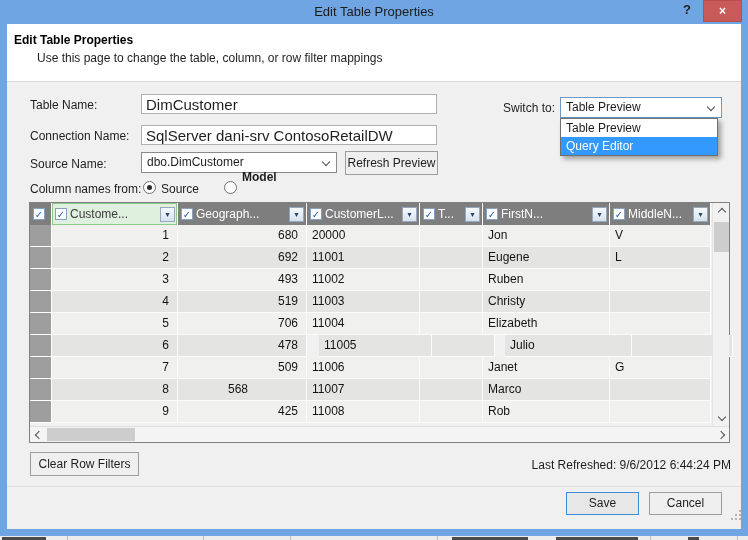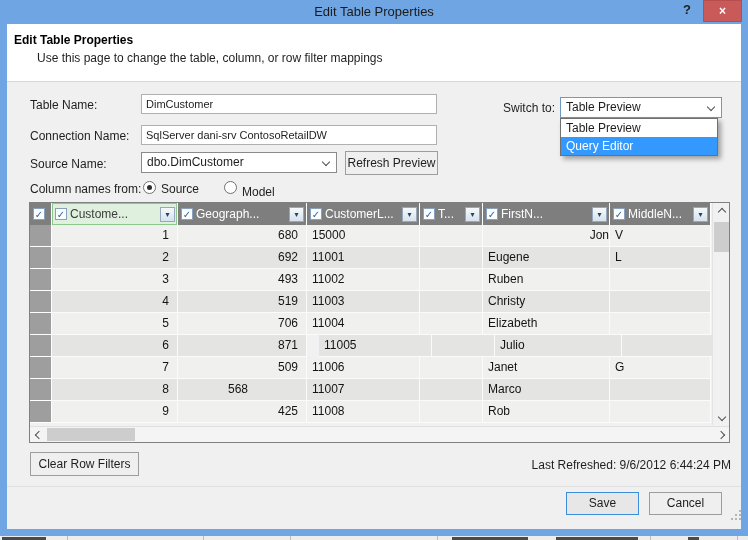--- a/index.html
+++ b/index.html
@@ -11,21 +11,21 @@
   .titlebar-title { position:absolute; top:4px; left:0; width:100%; text-align:center; font-size:13px; color:#1b1b1b; }
   .help-btn { position:absolute; top:2px; left:678px; width:18px; height:18px; font-weight:bold; font-size:13px; color:#222; text-align:center; cursor:pointer; }
   .close-btn { position:absolute; left:703px; top:0; width:39px; height:22px; background:#c95a5a; border:1px solid #b84d4d; color:#fff; text-align:center; line-height:20px; font-size:12px; font-weight:bold; cursor:pointer; }
 
   .panel { position:absolute; left:7px; top:24px; width:734px; height:505px; background:#f0f0f0; }
   .panel-top { position:absolute; left:0; top:0; width:734px; height:58px; background:#ffffff; border-bottom:1px solid #d8d8d8; }
   .h-title { position:absolute; left:7px; top:9px; font-weight:bold; color:#000; }
   .h-sub { position:absolute; left:30px; top:27px; color:#1e1e1e; }
 
   .lbl { position:absolute; white-space:nowrap; }
-  .tbox { position:absolute; background:#fff; border:1px solid #b0b0b0; font-family:"Liberation Sans",sans-serif; font-size:11px; color:#1e1e1e; padding:0 4px; }
+  .tbox { position:absolute; background:#fff; border:1px solid #b0b0b0; font-family:"Liberation Sans",sans-serif; font-size:15px; color:#1e1e1e; padding:0 4px; }
   input.tbox { outline:none; }
 
   .combo { position:absolute; background:#fff; border:1px solid #8a8a8a; line-height:19px; padding-left:5px; cursor:pointer; }
   .combo.focused { border-color:#6d99c4; }
   .chev { display:inline-block; width:6px; height:6px; border-right:1.5px solid #505050; border-bottom:1.5px solid #505050; }
   .chev.down { transform:rotate(45deg); }
   .chev.up { transform:rotate(-135deg); }
   .chev.left { transform:rotate(135deg); }
   .chev.right { transform:rotate(-45deg); }
   .combo .chev { position:absolute; right:7px; top:6px; }
@@ -94,21 +94,21 @@
     <div class="combo" style="left:134px; top:128px; width:196px; height:21px;">
       <span>dbo.DimCustomer</span>
       <span class="chev down"></span>
     </div>
     <div class="btn" style="left:338px; top:127px; width:93px; height:24px; line-height:22px;">Refresh Preview</div>
 
     <div class="lbl" style="left:23px; top:158px;">Column names from:</div>
     <div class="radio checked" style="left:136px; top:157px;"></div>
     <div class="lbl" style="left:154px; top:158px;">Source</div>
     <div class="radio" style="left:217px; top:157px;"></div>
-    <div class="lbl" style="left:235px; top:161px;">Model</div>
+    <div class="lbl" style="left:235px; top:146px;font-weight:bold;">Model</div>
 
     <div class="lbl" style="left:496px; top:77px;">Switch to:</div>
     <div class="combo focused" style="left:553px; top:73px; width:162px; height:21px;">
       <span>Table Preview</span>
       <span class="chev down"></span>
     </div>
     <div class="ddlist">
       <div class="dditem">Table Preview</div>
       <div class="dditem hl">Query Editor</div>
     </div>
@@ -147,23 +147,23 @@
             <span class="cbx">✓</span>
             <span class="hlabel">MiddleN...</span>
             <span class="fbtn">▾</span>
           </div>
         </div>
       <div id="gbody">
           <div class="grow" style="top: 22px;">
             <div class="rowhdr"></div>
             <div class="gcell" style="width: 126px; text-align: right; padding: 0px 8px 0px 0px;">1</div>
             <div class="gcell" style="width: 129px; text-align: right; padding: 0px 8px 0px 0px;">680</div>
-            <div class="gcell" style="width: 113px; text-align: left; padding: 0px 0px 0px 5px;">15000</div>
-            <div class="gcell" style="width: 63px; text-align: left; padding: 0px 0px 0px 5px;"></div>
-            <div class="gcell" style="width: 127px; text-align: right; padding: 0px 0px 12px 5px;">Jon</div>
+            <div class="gcell" style="width: 113px; text-align: left; padding: 0px 0px 0px 5px;">20000</div>
+            <div class="gcell" style="width: 63px; text-align: left; padding: 0px 0px 0px 5px;"></div>
+            <div class="gcell" style="width: 127px; text-align: left; padding: 0px 0px 12px 5px;">Jon</div>
             <div class="gcell" style="width: 101px; text-align: left; padding: 0px 0px 0px 5px;">V</div>
           </div>
           <div class="grow alt" style="top: 44px;">
             <div class="rowhdr"></div>
             <div class="gcell" style="width: 126px; text-align: right; padding: 0px 8px 0px 0px;">2</div>
             <div class="gcell" style="width: 129px; text-align: right; padding: 0px 8px 0px 0px;">692</div>
             <div class="gcell" style="width: 113px; text-align: left; padding: 0px 0px 0px 5px;">11001</div>
             <div class="gcell" style="width: 63px; text-align: left; padding: 0px 0px 0px 5px;"></div>
             <div class="gcell" style="width: 127px; text-align: left; padding: 0px 0px 0px 5px;">Eugene</div>
             <div class="gcell" style="width: 101px; text-align: left; padding: 0px 0px 0px 5px;">L</div>
@@ -191,24 +191,24 @@
             <div class="gcell" style="width: 126px; text-align: right; padding: 0px 8px 0px 0px;">5</div>
             <div class="gcell" style="width: 129px; text-align: right; padding: 0px 8px 0px 0px;">706</div>
             <div class="gcell" style="width: 113px; text-align: left; padding: 0px 0px 0px 5px;">11004</div>
             <div class="gcell" style="width: 63px; text-align: left; padding: 0px 0px 0px 5px;"></div>
             <div class="gcell" style="width: 127px; text-align: left; padding: 0px 0px 0px 5px;">Elizabeth</div>
             <div class="gcell" style="width: 101px; text-align: left; padding: 0px 0px 0px 5px;"></div>
           </div>
           <div class="grow alt" style="top: 132px;">
             <div class="rowhdr"></div>
             <div class="gcell" style="width: 126px; text-align: right; padding: 0px 8px 0px 0px;">6</div>
-            <div class="gcell" style="width: 129px; text-align: right; padding: 0px 8px 0px 0px;">871</div>
+            <div class="gcell" style="width: 129px; text-align: right; padding: 0px 8px 0px 0px;">478</div>
             <div class="gcell" style="width: 113px; text-align: left; padding: 0px 0px 0px 5px; margin-left: 12px;">11005</div>
             <div class="gcell" style="width: 63px; text-align: left; padding: 0px 0px 0px 5px;"></div>
-            <div class="gcell" style="width: 127px; text-align: left; padding: 0px 0px 0px 5px;">Julio</div>
+            <div class="gcell" style="width: 127px; text-align: left; padding: 0px 0px 0px 5px; margin-left: 10px;">Julio</div>
             <div class="gcell" style="width: 101px; text-align: left; padding: 0px 0px 0px 5px;"></div>
           </div>
           <div class="grow" style="top: 154px;">
             <div class="rowhdr"></div>
             <div class="gcell" style="width: 126px; text-align: right; padding: 0px 8px 0px 0px;">7</div>
             <div class="gcell" style="width: 129px; text-align: right; padding: 0px 8px 0px 0px;">509</div>
             <div class="gcell" style="width: 113px; text-align: left; padding: 0px 0px 0px 5px;">11006</div>
             <div class="gcell" style="width: 63px; text-align: left; padding: 0px 0px 0px 5px;"></div>
             <div class="gcell" style="width: 127px; text-align: left; padding: 0px 0px 0px 5px;">Janet</div>
             <div class="gcell" style="width: 101px; text-align: left; padding: 0px 0px 0px 5px;">G</div>

